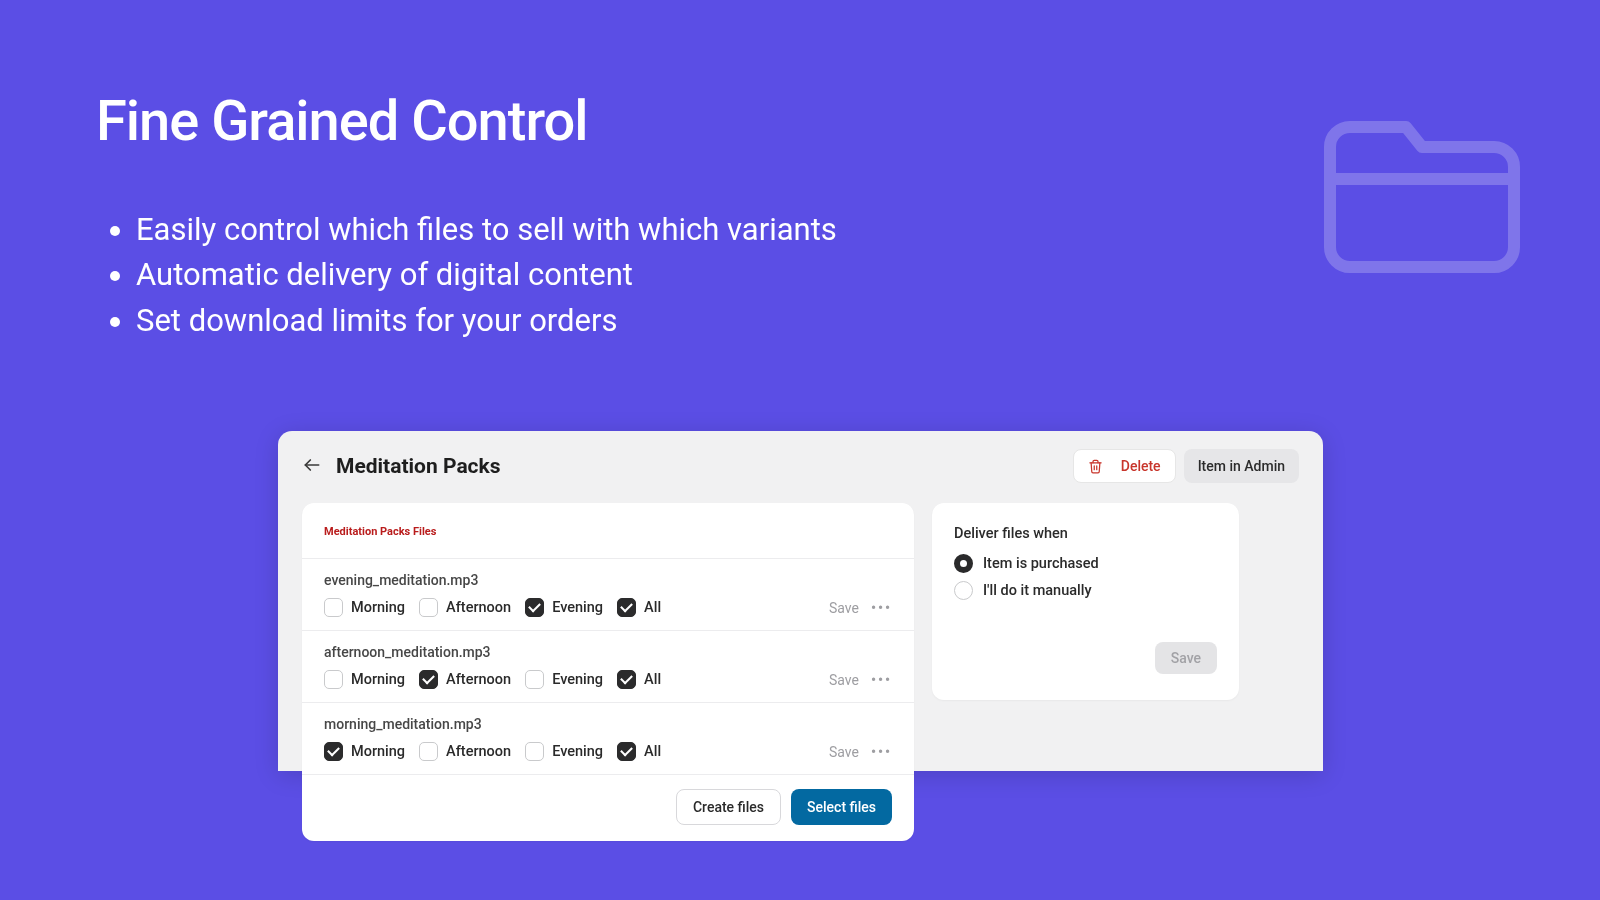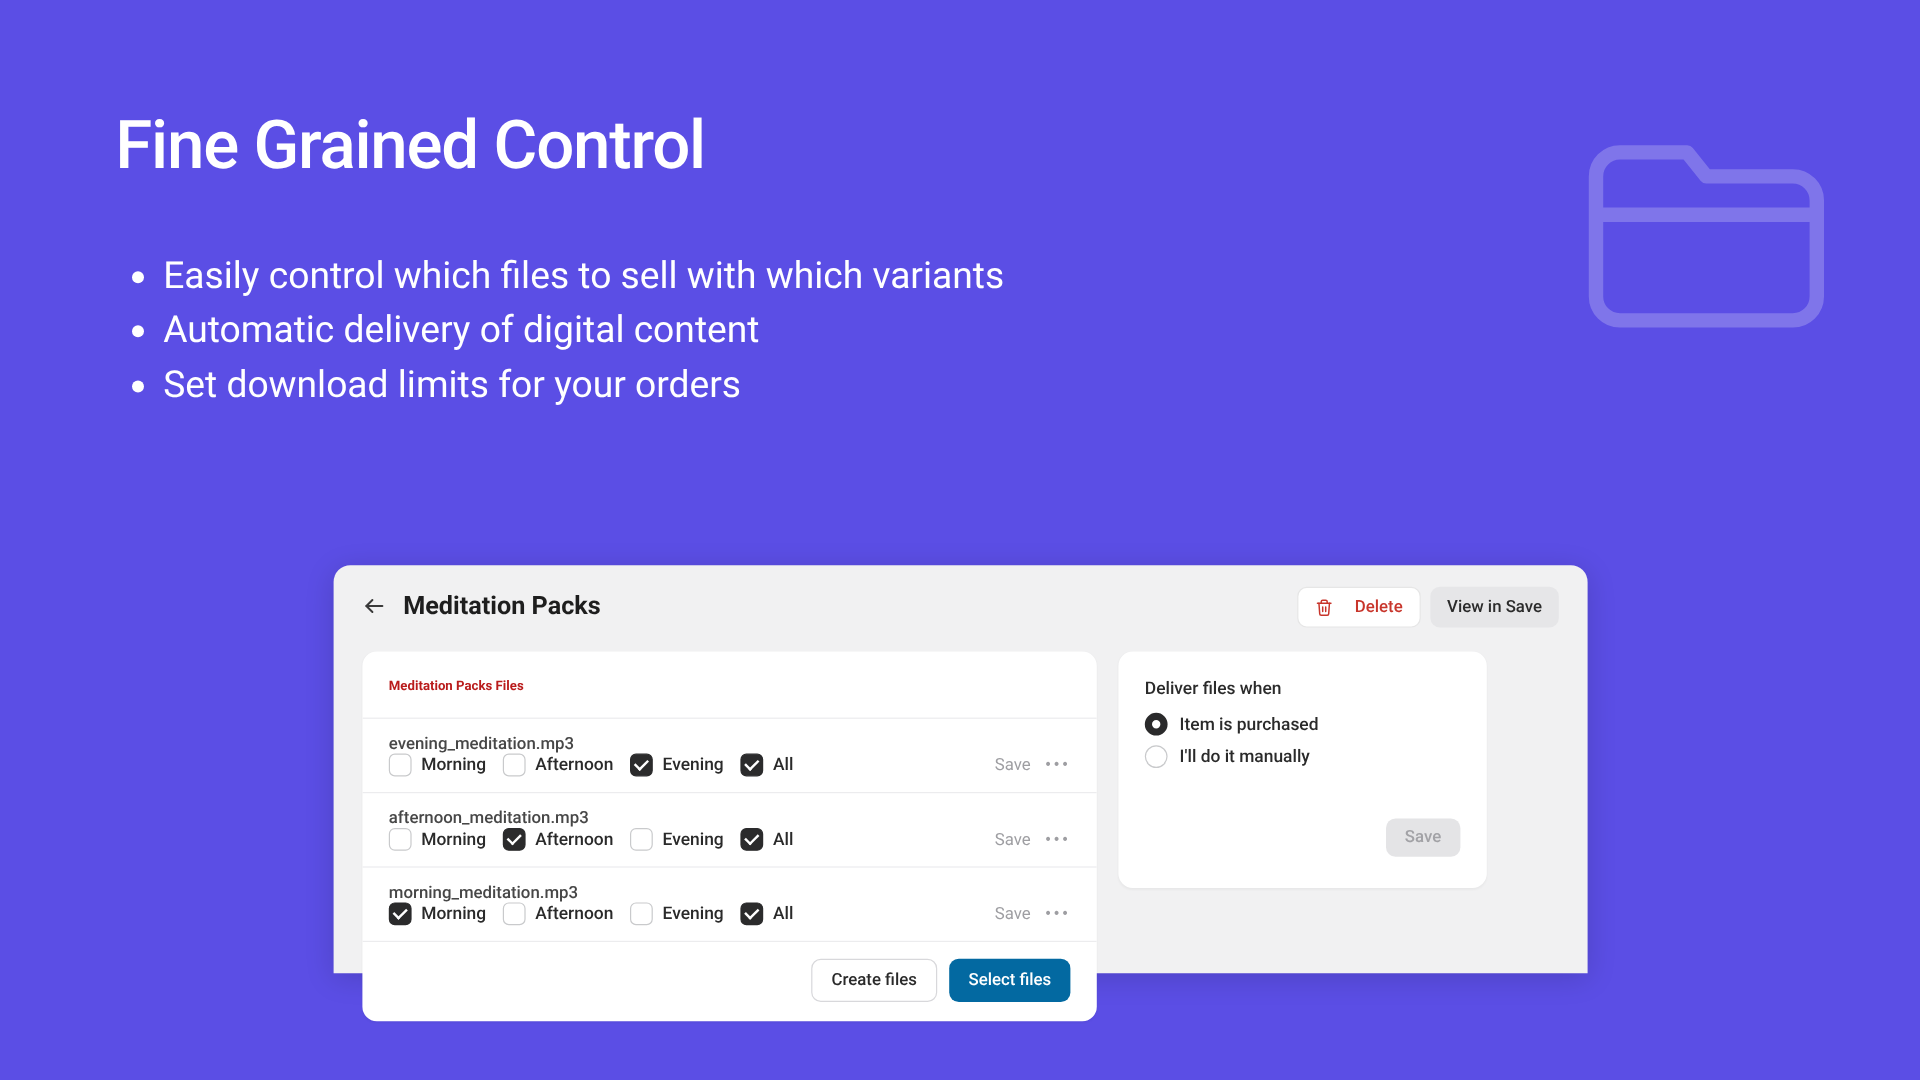--- a/index.html
+++ b/index.html
@@ -36,21 +36,21 @@
     top: 82px;
     width: 200px;
     height: 210px;
     opacity: 0.22;
   }
 
   
   .panel {
     position: absolute;
     left: 278px;
-    top: 471px;
+    top: 431px;
     width: 1045px;
     height: 340px;
     background: #f1f1f2;
     border-radius: 14px 14px 0 0;
     padding: 18px 24px 20px 24px;
     color: #1a1a1a;
     box-shadow: 0 4px 24px rgba(0,0,0,0.15);
   }
 
   .panel-header {
@@ -129,20 +129,21 @@
   .settings-card .card-title {
     padding: 0 0 20px 0;
     border: none;
   }
 
   .file-row {
     padding: 13px 22px 13px 22px;
     border-bottom: 1px solid #ececee;
     display: flex;
     flex-direction: column;
+    gap: 10px;
     position: relative;
   }
   .file-name {
     font-size: 14px;
     color: #474747;
     font-weight: 500;
   }
   .variant-row {
     display: flex;
     gap: 14px;
@@ -283,21 +284,21 @@
       <button class="btn btn-delete">
         <svg width="15" height="15" viewBox="0 0 24 24" fill="none" stroke="#c8352b" stroke-width="2" stroke-linecap="round" stroke-linejoin="round">
             <polyline points="3 6 5 6 21 6"></polyline>
             <path d="M19 6l-1 14a2 2 0 0 1-2 2H8a2 2 0 0 1-2-2L5 6"></path>
             <path d="M10 11v6M14 11v6"></path>
             <path d="M8 6V4a2 2 0 0 1 2-2h4a2 2 0 0 1 2 2v2"></path>
           </svg>
         <span>Delete</span>
       </button>
       <button class="btn btn-admin">
-        <span>View in Save</span>
+        <span>Item in Admin</span>
       </button>
     </div>
   </div>
 
   <div class="panel-body">
 
     <div class="card files-card">
       <div class="card-title">Meditation Packs Files</div>
 
       <div class="file-row">

